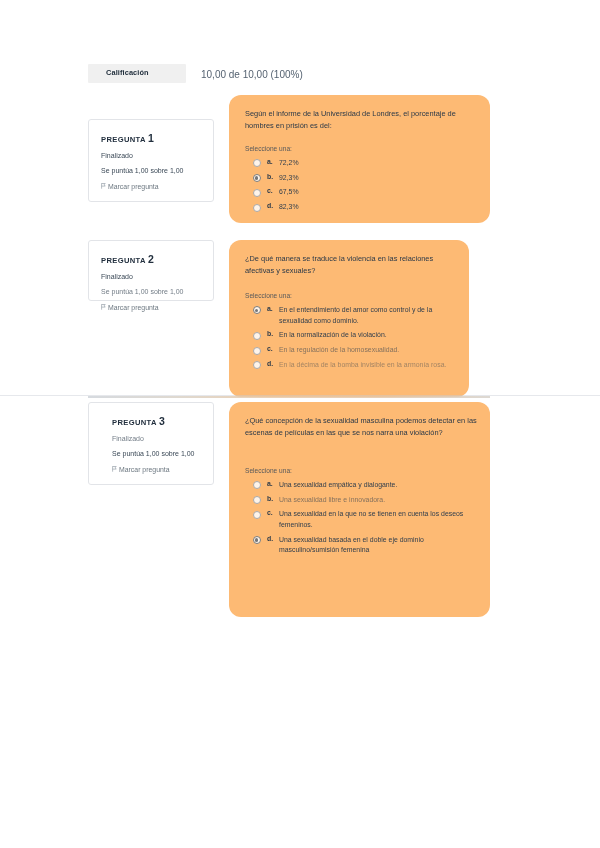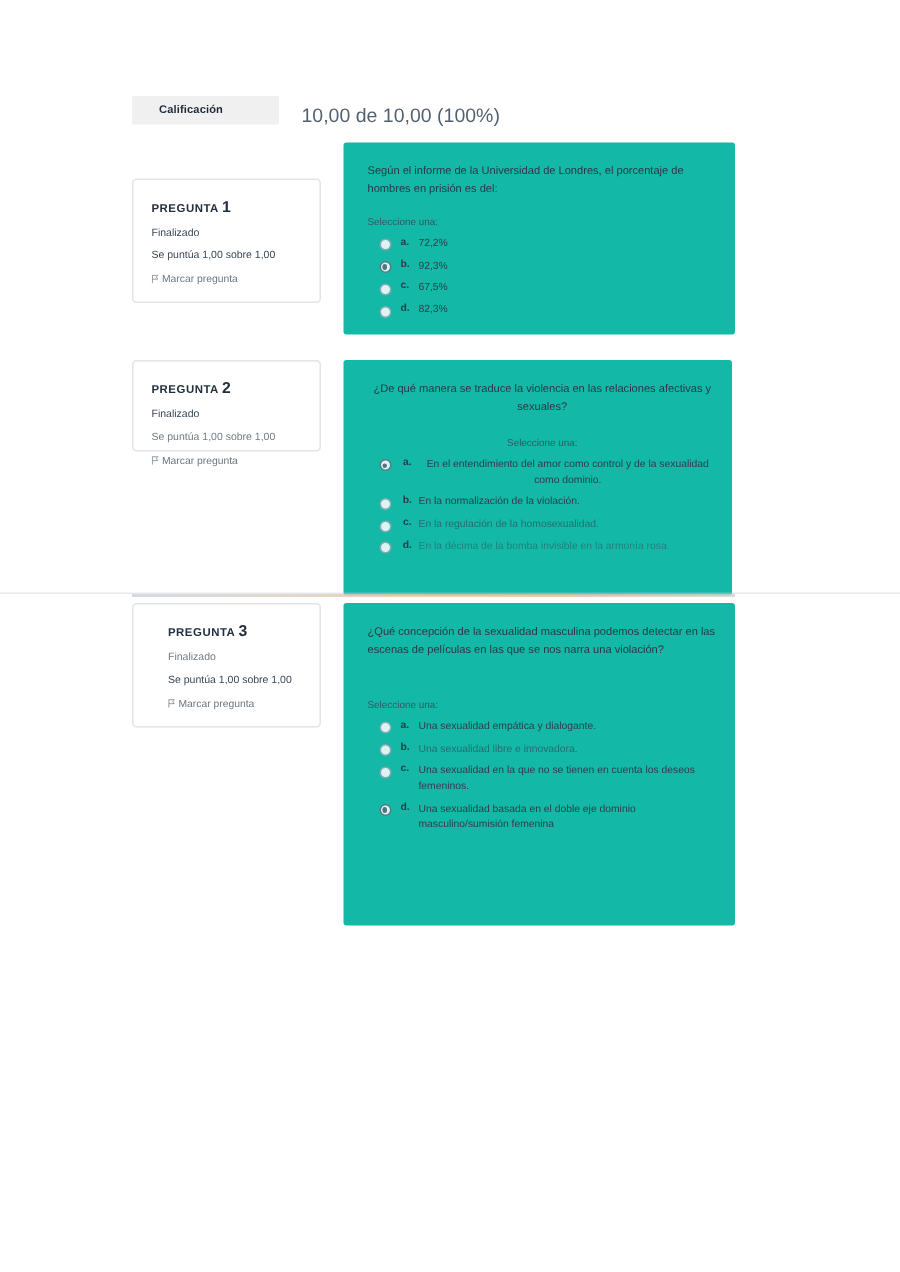--- a/index.html
+++ b/index.html
@@ -53,21 +53,21 @@
     top: 4px;
     font-size: 7.4px;
     font-weight: bold;
     letter-spacing: 0.1px;
     color: #1d2b39;
   }
   #grade-value {
     position: absolute;
     left: 113px;
     top: 5px;
-    font-size: 13px;
+    font-size: 10px;
     color: #3c4b5c;
     opacity: .88;
   }
 
   
   .qblock { position: absolute; }
 
   .qinfo {
     position: absolute;
     left: 0; top: 0;
@@ -109,22 +109,22 @@
     display: inline-block;
     width: 5px; height: 6px;
     position: relative;
     top: 0px;
   }
   .flag-icon svg { display: block; }
 
   
   .qpanel {
     position: absolute;
-    background: #14b8a6;
-    border-radius: 2px;
+    background: #fdba74;
+    border-radius: 12px;
     box-sizing: border-box;
     padding: 13px 10px 14px 16px;
   }
   .qtext {
     font-size: 7.4px;
     line-height: 1.62;
     color: #2a3847;
     margin: 0;
   }
   .qselect {
@@ -272,21 +272,21 @@
       <div class="qflag">
         <span class="flag-icon">
           <svg width="5" height="6" viewBox="0 0 5 6">
               <path d="M0.6 0.3 V5.7 M0.6 0.5 H4.2 L3.2 1.8 L4.2 3.1 H0.6" stroke="#5a6877" stroke-width="0.55" fill="none"></path>
             </svg>
         </span>
         <span>Marcar pregunta</span>
       </div>
     </div>
 
-    <div class="qpanel" style="left:141px; top:0px; width:259px; height:157px;text-align:center;">
+    <div class="qpanel" style="left:141px; top:0px; width:240px; height:157px;">
       <p class="qtext">¿De qué manera se traduce la violencia en las relaciones afectivas y sexuales?</p>
       <p class="qselect" style="margin-top:15px;">Seleccione una:</p>
 
       <div class="opt checked">
         <span class="radio"></span>
         <span class="letter">a.</span>
         <span class="otext">En el entendimiento del amor como control y de la sexualidad como dominio.</span>
       </div>
       <div class="opt">
         <span class="radio"></span>

